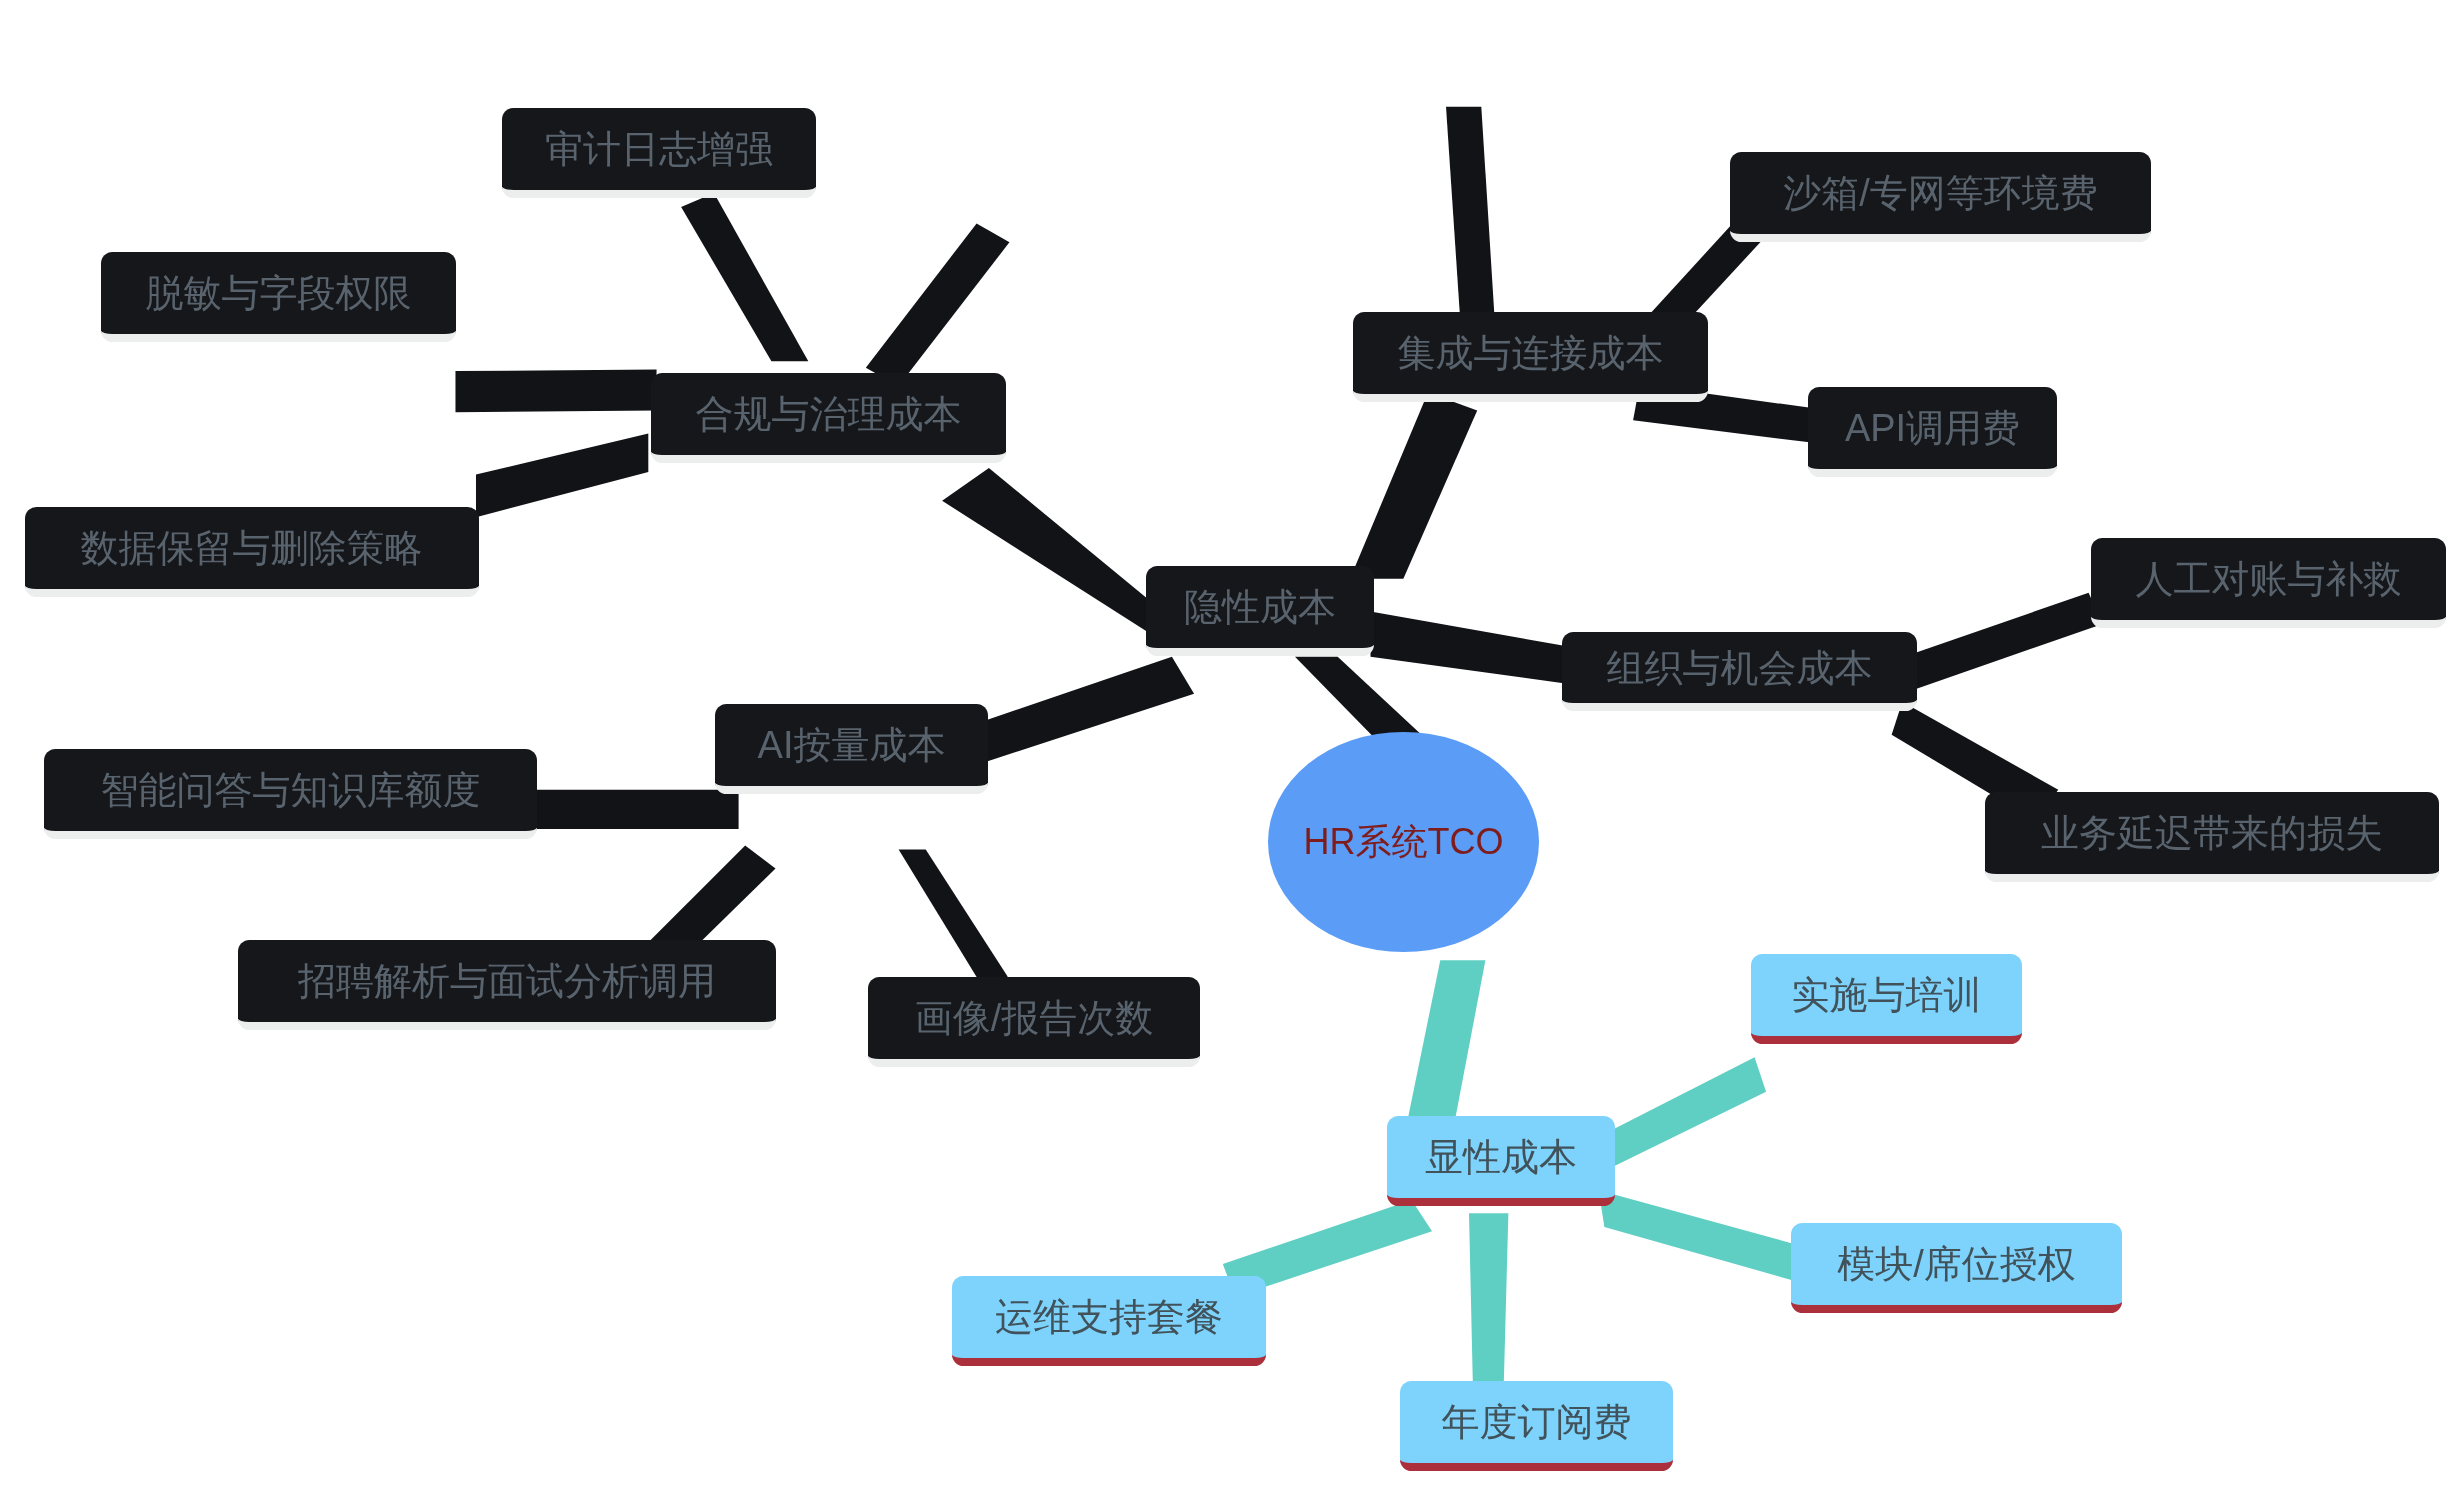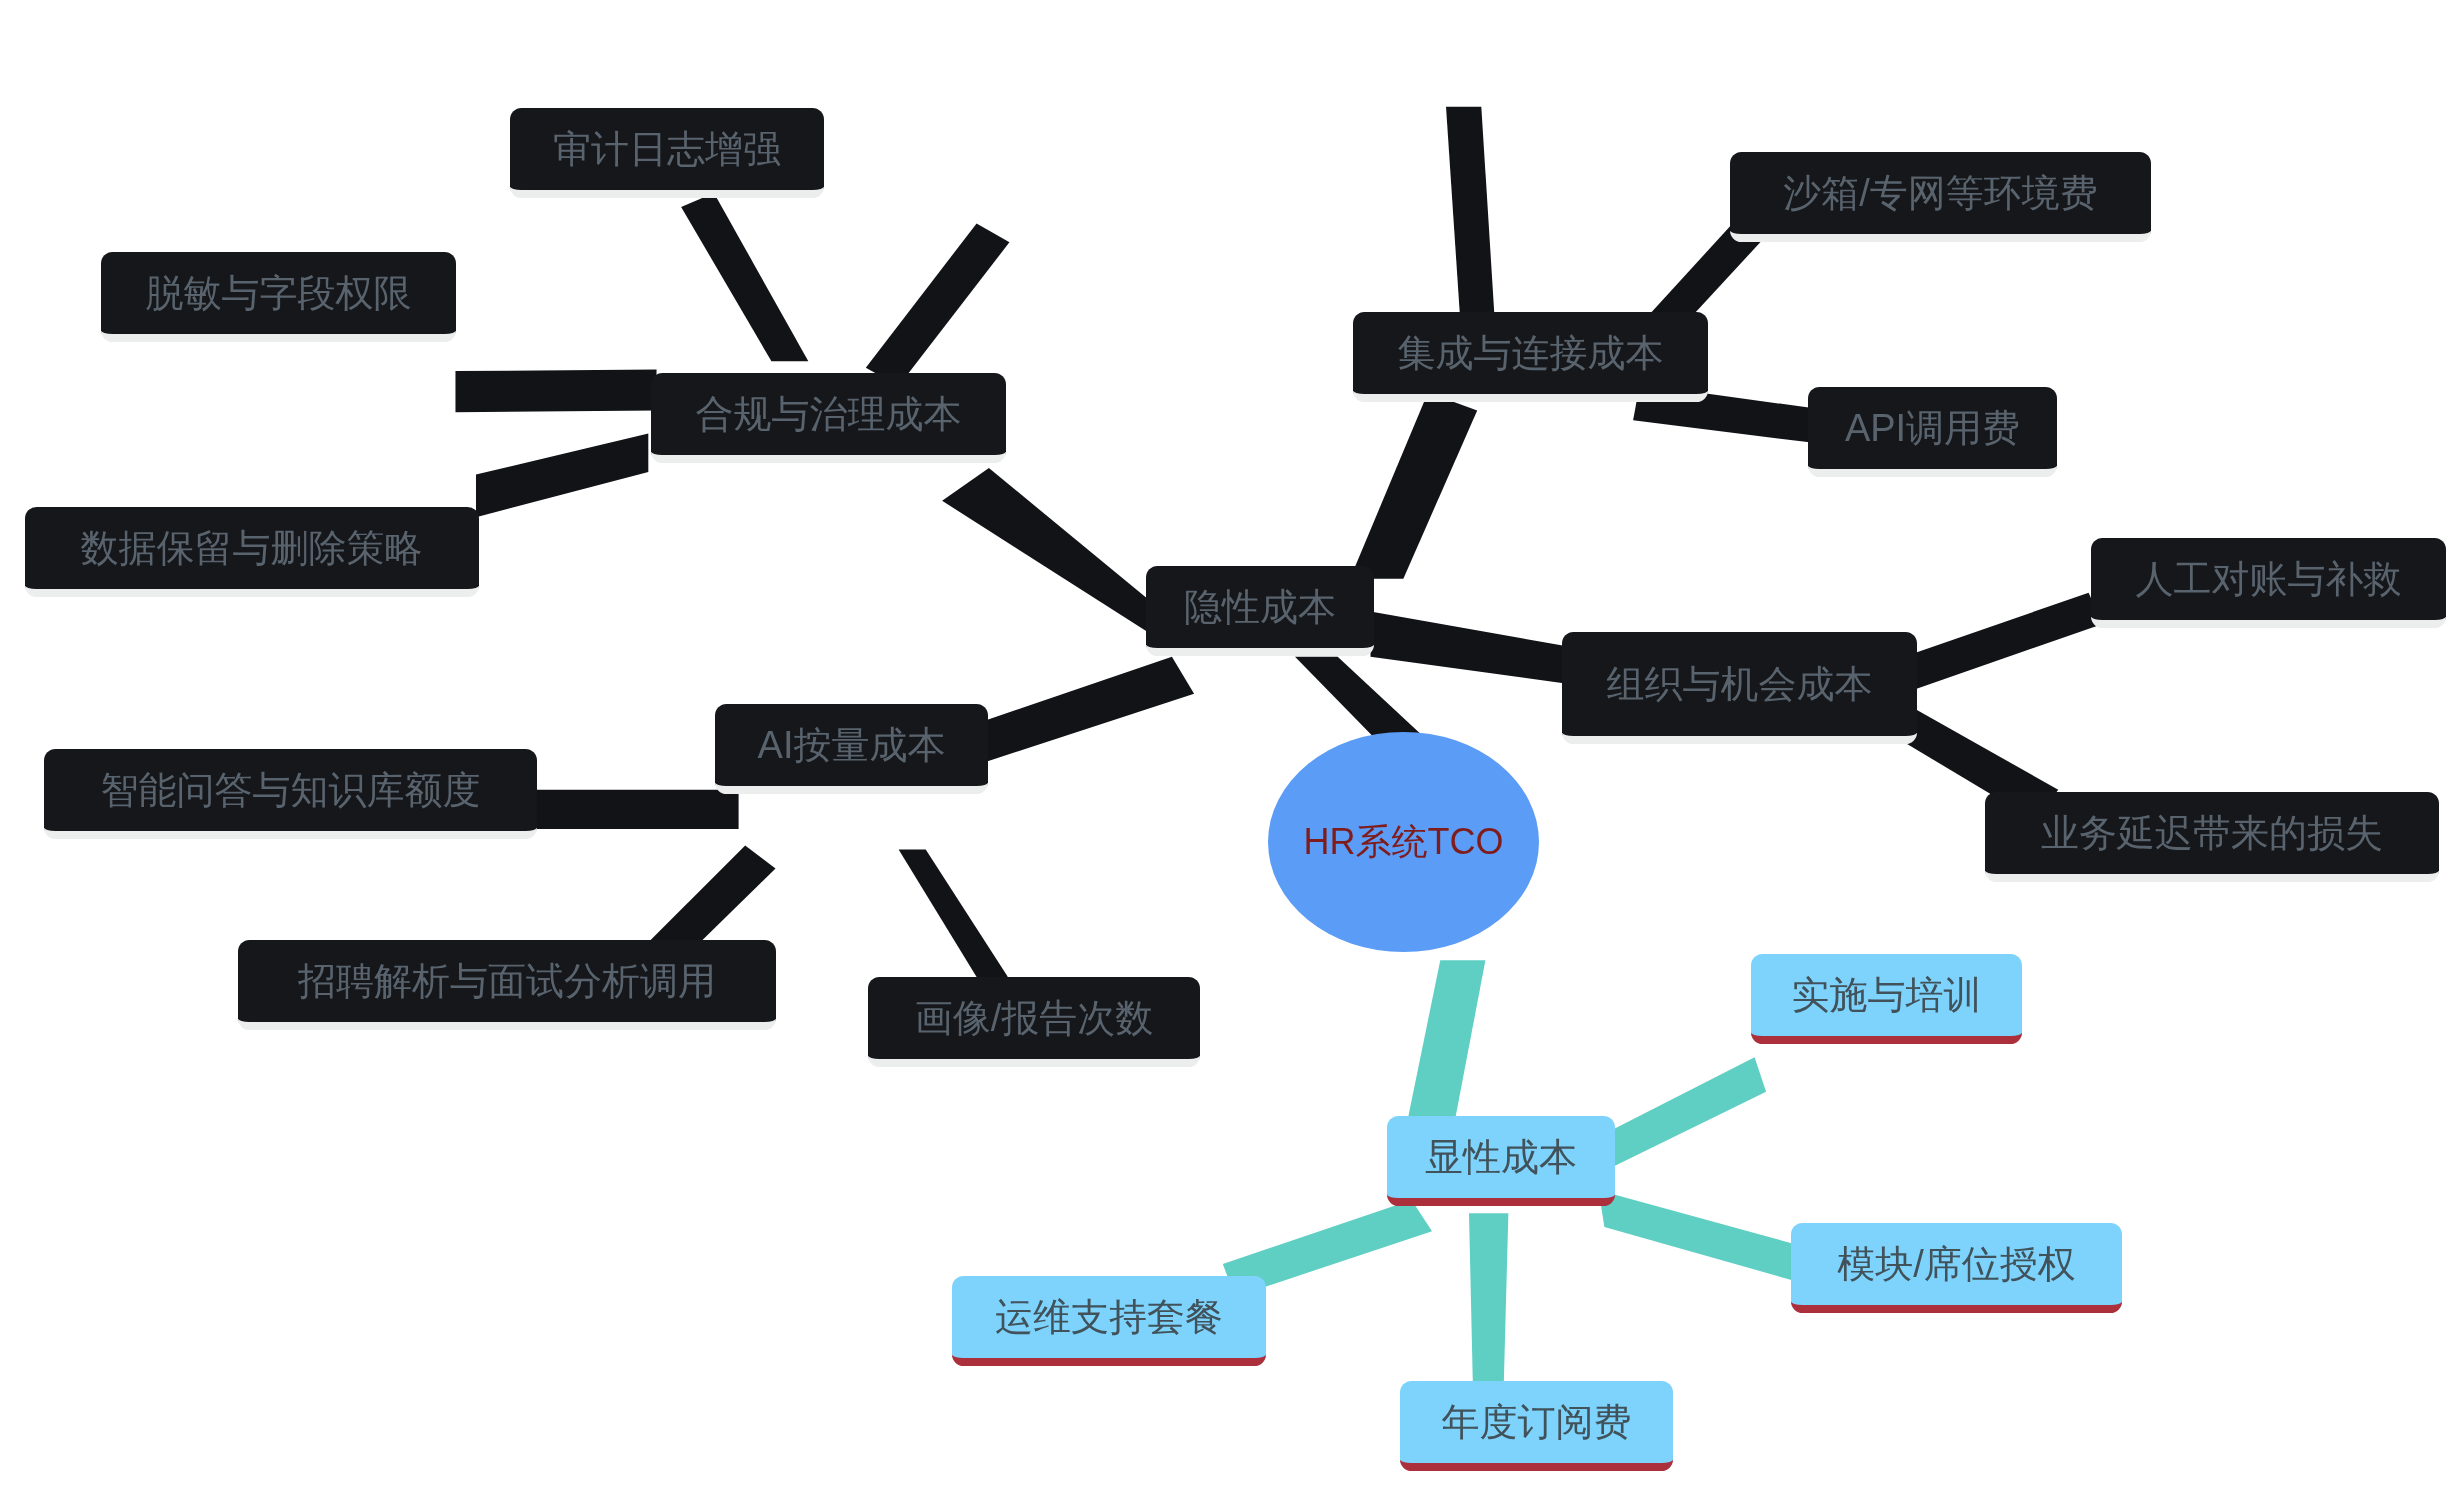--- a/index.html
+++ b/index.html
@@ -113,41 +113,41 @@
     <span class="lbl s-root">HR系统TCO</span>
   </div>
 
   <div class="node node-dark" style="left:1146px; top:566px; width:228px; height:90px;">
     <span class="lbl s-big">隐性成本</span>
   </div>
 
   <div class="node node-dark" style="left:651px; top:373px; width:355px; height:90px;">
     <span class="lbl s-big">合规与治理成本</span>
   </div>
-  <div class="node node-dark" style="left:502px; top:108px; width:314px; height:90px;margin-left:8px;">
+  <div class="node node-dark" style="left:502px; top:108px; width:314px; height:90px;">
     <span class="lbl s-big">审计日志增强</span>
   </div>
   <div class="node node-dark" style="left:101px; top:252px; width:355px; height:90px;">
     <span class="lbl s-big">脱敏与字段权限</span>
   </div>
   <div class="node node-dark" style="left:24.6px; top:507px; width:454px; height:90px;">
     <span class="lbl s-big">数据保留与删除策略</span>
   </div>
 
   <div class="node node-dark" style="left:1308px; top:312px; width:355px; height:90px;margin-left:45px;">
     <span class="lbl s-big">集成与连接成本</span>
   </div>
   <div class="node node-dark" style="left:1730px; top:152px; width:421px; height:90px;">
     <span class="lbl s-big">沙箱/专网等环境费</span>
   </div>
   <div class="node node-dark" style="left:1808px; top:387px; width:249px; height:90px;">
     <span class="lbl s-big">API调用费</span>
   </div>
 
-  <div class="node node-dark" style="left:1562px; top:632px; width:355px; height:112px;">
+  <div class="node node-dark" style="left:1562px; top:632px; width:355px; height:79px;">
     <span class="lbl s-big">组织与机会成本</span>
   </div>
   <div class="node node-dark" style="left:2091px; top:538px; width:355px; height:90px;">
     <span class="lbl s-big">人工对账与补救</span>
   </div>
   <div class="node node-dark" style="left:1985px; top:792px; width:454px; height:90px;">
     <span class="lbl s-big">业务延迟带来的损失</span>
   </div>
 
   <div class="node node-dark" style="left:715px; top:704px; width:273px; height:90px;">

